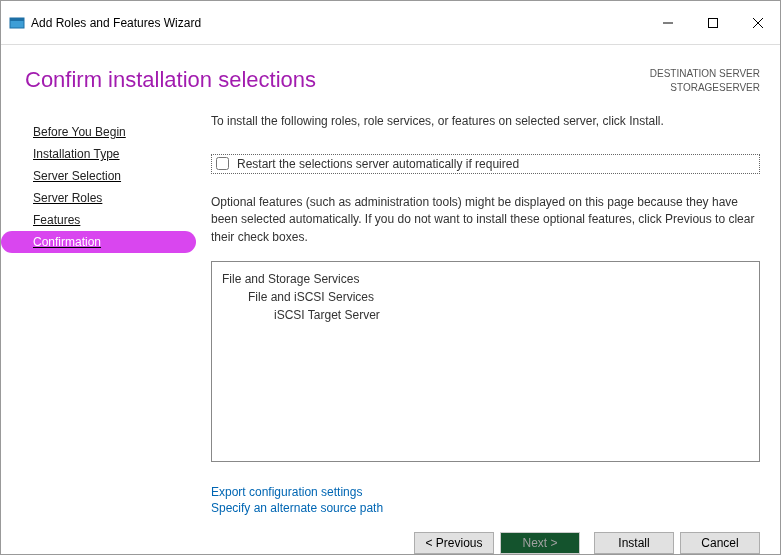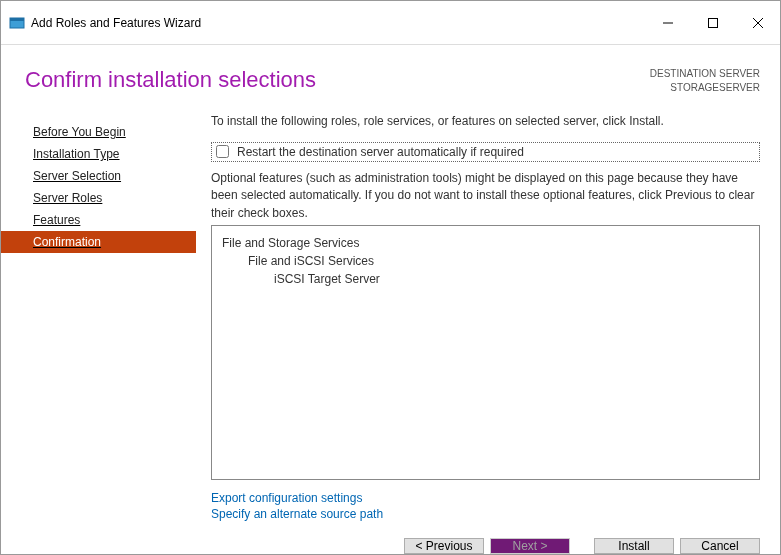--- a/index.html
+++ b/index.html
@@ -10,37 +10,37 @@
 .winbtns { display: flex; }
 .winbtn { width: 45px; height: 29px; display: flex; align-items: center; justify-content: center; font-size: 10px; color: #000; }
 .winbtn svg { width: 10px; height: 10px; }
 .content { display: flex; flex-direction: column; height: calc(100% - 30px); }
 .header { display: flex; padding: 22px 20px 10px 24px; align-items: flex-start; }
 .header h1 { font-size: 22px; font-weight: 400; color: #a21caf; flex: 1; }
 .dest { text-align: right; font-size: 10px; color: #555; line-height: 1.4; }
 .body { display: flex; flex: 1; padding: 8px 0 0 0; overflow: hidden; }
 .sidebar { width: 195px; padding-top: 8px; text-decoration: underline; }
 .sidebar-item { padding: 4px 10px 4px 32px; font-size: 12px; color: #222; cursor: pointer; }
-.sidebar-item.active { background: #c2410c; color: #fff; }
+.sidebar-item.active { background: #d946ef; color: #fff; border-radius: 11px; }
 .sidebar-item.disabled { color: #bbb; }
-.main { flex: 1; padding: 0 20px 0 15px; display: flex; flex-direction: column; font-size: 12px; color: #333; }
+.main { flex: 1; padding: 0 20px 0 15px; display: flex; flex-direction: column; font-size: 12px; color: #333; gap: 12px; }
 .intro { margin-bottom: 12px; line-height: 1.4; }
 .chkrow { display: flex; align-items: center; border: 1px dotted #666; padding: 2px 4px; margin-bottom: 8px; }
 .chkrow input { margin-right: 8px; }
 .note { line-height: 1.45; margin-bottom: 3px; }
 .listbox { border: 1px solid #888; flex: 1; padding: 8px 10px; overflow: auto; background: #fff; min-height: 200px; }
 .listbox .lvl0 { padding: 2px 0; }
 .listbox .lvl1 { padding: 2px 0 2px 26px; }
 .listbox .lvl2 { padding: 2px 0 2px 52px; }
 .links { padding: 10px 0 6px 0; }
 .links a { display: block; color: #0066b3; text-decoration: none; font-size: 12px; padding: 1px 0; cursor: pointer; }
 .footer { padding: 10px 20px 14px 0; display: flex; justify-content: flex-end; gap: 6px; border-top: 0; }
-.btn { min-width: 80px; height: 16px; font-size: 12px; background: #e1e1e1; border: 1px solid #adadad; cursor: pointer; }
-.btn:disabled { color: #a0a0a0; background: #701a75; border-color: #ccc; }
-.btn.gap { margin-left: 18px; }
+.btn { min-width: 80px; height: 22px; font-size: 12px; background: #e1e1e1; border: 1px solid #adadad; cursor: pointer; }
+.btn:disabled { color: #a0a0a0; background: #14532d; border-color: #ccc; }
+.btn.gap { margin-left: 8px; }
 </style>
 </head>
 <body>
 
 <div class="titlebar">
   <span class="icon">
     <svg viewBox="0 0 16 16">
         <rect x="1" y="3" width="14" height="10" fill="#3e9ed6" stroke="#1d6fa5"></rect>
         <rect x="1" y="3" width="14" height="3" fill="#1d6fa5"></rect>
       </svg>
@@ -83,21 +83,21 @@
         <div class="sidebar-item">Server Roles</div>
         <div class="sidebar-item">Features</div>
         <div class="sidebar-item active">Confirmation</div>
       </div>
 
     <div class="main">
       <div class="intro">To install the following roles, role services, or features on selected server, click Install.</div>
 
       <label class="chkrow">
         <input type="checkbox" style="">
-        <span>Restart the destination server automatically if required</span>
+        <span>Restart the selections server automatically if required</span>
       </label>
 
       <div class="note">Optional features (such as administration tools) might be displayed on this page because they have been selected automatically. If you do not want to install these optional features, click Previous to clear their check boxes.</div>
 
       <div class="listbox" id="listbox">
           <div class="lvl0">File and Storage Services</div>
           <div class="lvl1">File and iSCSI Services</div>
           <div class="lvl2">iSCSI Target Server</div>
         </div>
 

